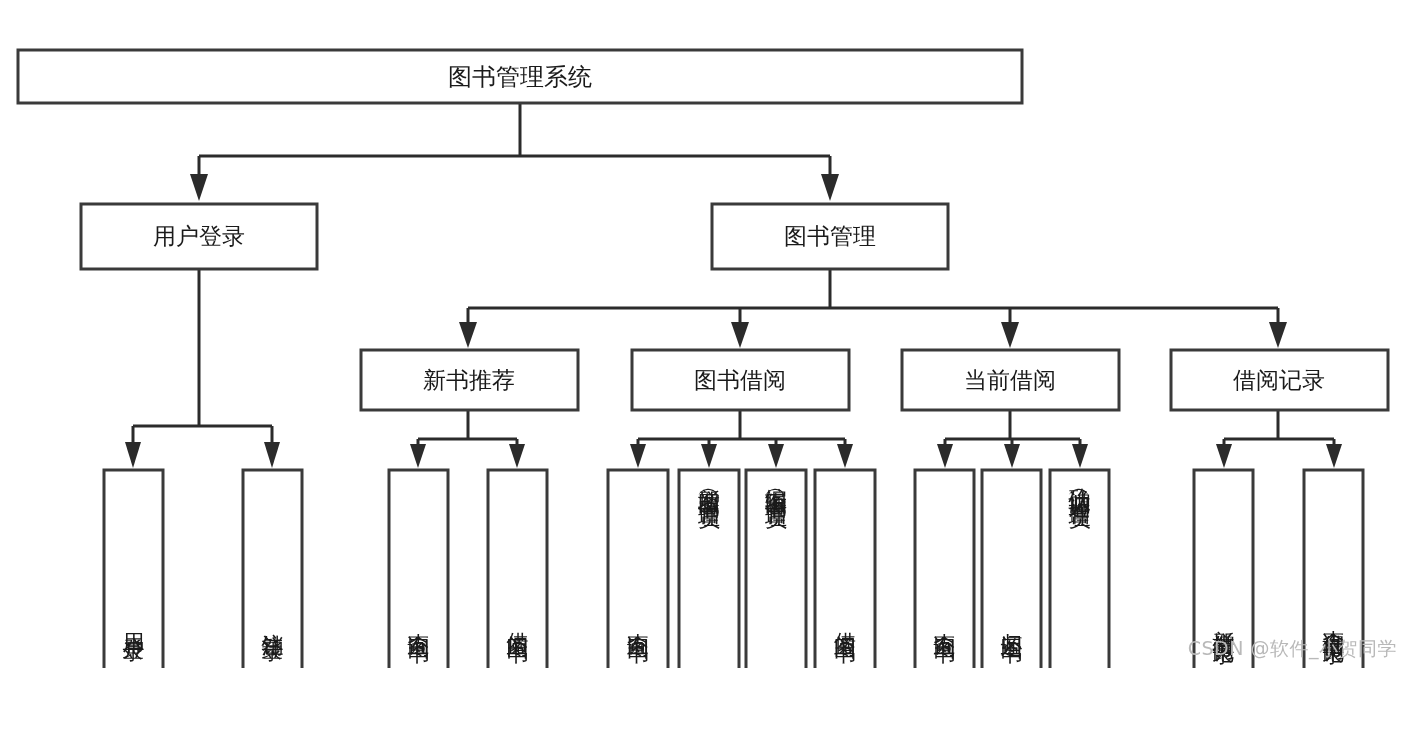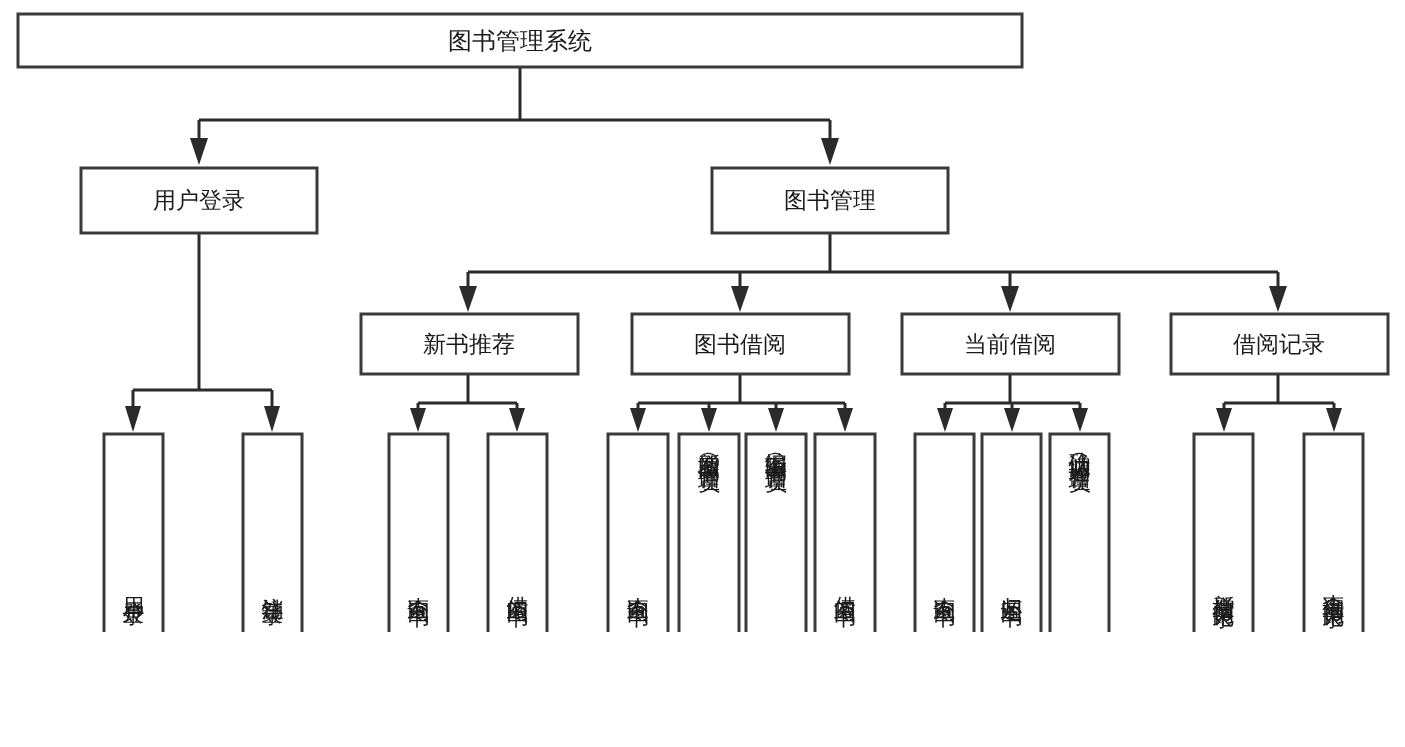--- a/index.html
+++ b/index.html
@@ -10,20 +10,21 @@
   }
   body {
     font-family: "DejaVu Sans", "Liberation Sans", sans-serif;
   }
   #diagram-root {
     position: relative;
     width: 1405px;
     height: 632px;
     background: #ffffff;
     overflow: hidden;
+    margin-top: 36px;
   }
   svg#flowchart {
     position: absolute;
     top: 0;
     left: 0;
     width: 1405px;
     height: 747px;
     display: block;
   }
   .node-box {
@@ -248,14 +249,15 @@
     <span class="leaf-label">确认归还（管理员）</span>
   </div>
 
   <div class="leaf-label-wrap" style="left:1194px; top:434px; width:59px; height:301px;">
     <span class="leaf-label">新增借阅记录</span>
   </div>
   <div class="leaf-label-wrap" style="left:1304px; top:434px; width:59px; height:301px;">
     <span class="leaf-label">查询借阅记录</span>
   </div>
 
+  <div class="watermark">CSDN @软件_小贺同学</div>
 
 </div>
 
 </body></html>

